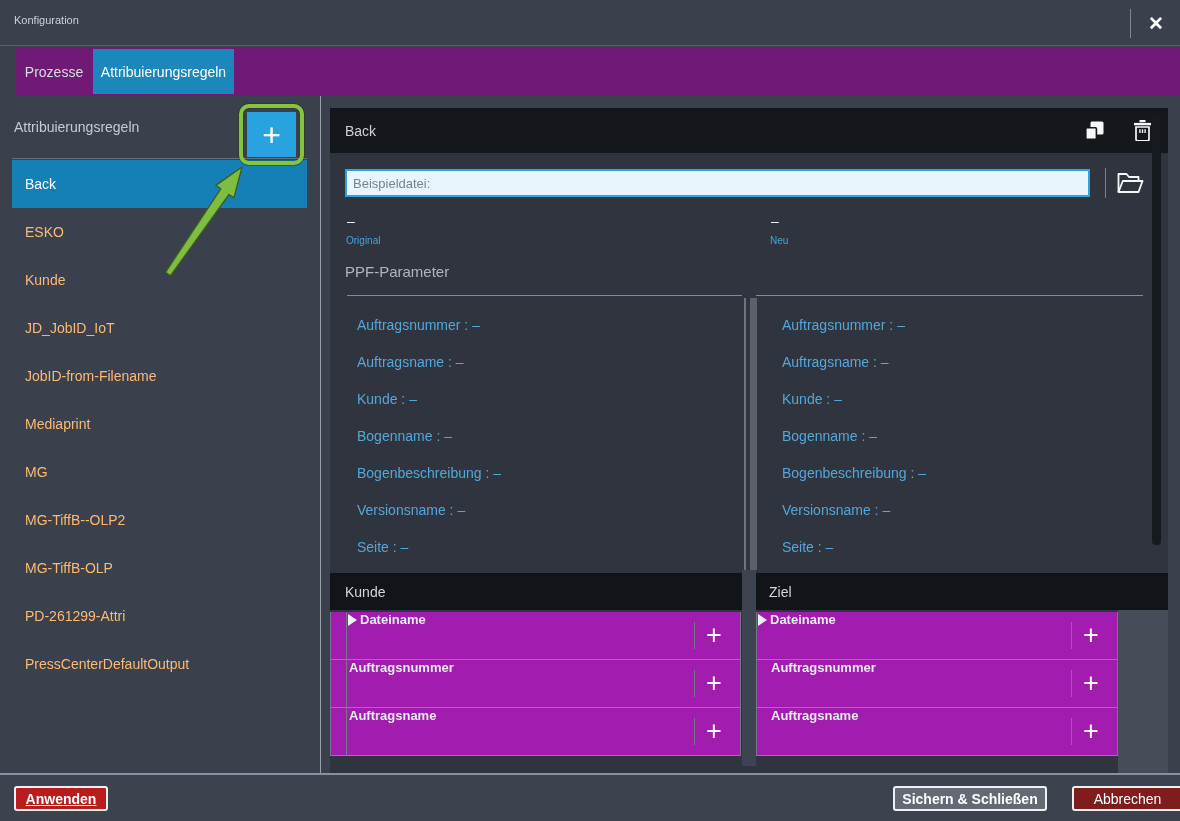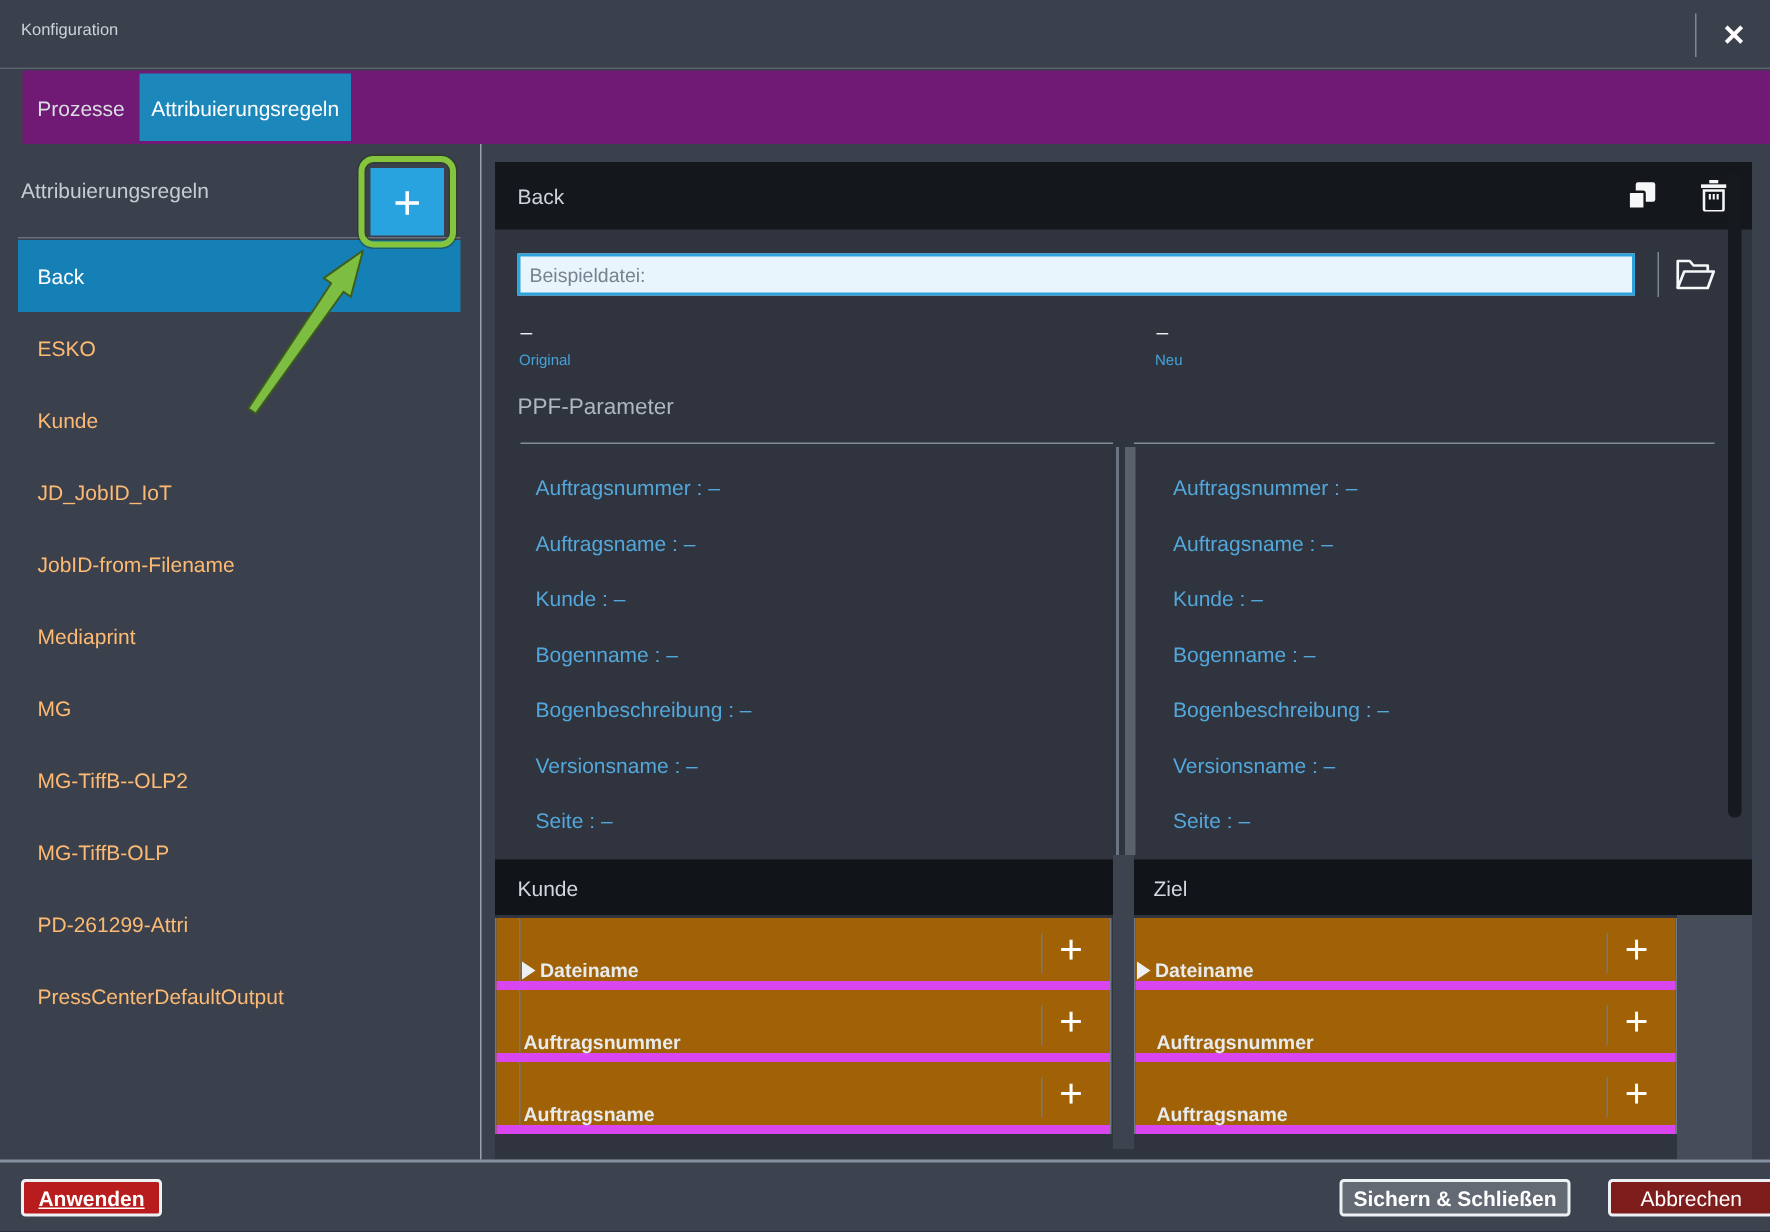--- a/index.html
+++ b/index.html
@@ -59,22 +59,22 @@
   .ppf-col { position:absolute; top:198px; width:380px; }
   .ppf-col-left { left:27px; } .ppf-col-right { left:452px; }
   .ppf-field { height:37px; display:flex; align-items:center; font-size:14px; color:#54a7da; white-space:pre; }
   .sec-header { position:absolute; top:465px; height:37px; background:#111419;
     display:flex; align-items:center; font-size:14px; color:#d3d8de; }
   .source-header { left:0; width:412px; padding-left:15px; }
   .target-header { left:426px; width:412px; padding-left:13px; }
   .rows { position:absolute; top:504px; border-left:1px solid #6f7987; border-right:1px solid #6f7987; }
   .source-rows { left:0; width:411px; }
   .target-rows { left:426px; width:362px; }
-  .map-row { position:relative; height:48px; background:#a16207; border-bottom:6px solid #d946ef;
-    display:flex; align-items:flex-end; cursor:default; }
+  .map-row { position:relative; height:48px; background:#a21caf; border-bottom:1px solid #d946ef;
+    display:flex; align-items:flex-start; cursor:default; }
   .source-rows .row-inset { position:absolute; left:15px; top:0; width:1px; height:100%; background:#6f7987; }
   .expander { width:0; height:0; border-left:9px solid #eef1f4;
     border-top:6px solid transparent; border-bottom:6px solid transparent; margin-right:3px; }
   .source-rows .lead { padding-left:17px; } .target-rows .lead { padding-left:1px; }
   .source-rows .noicon { padding-left:18px; } .target-rows .noicon { padding-left:14px; }
   .row-label { font-size:13px; font-weight:bold; color:#e8ebee; display:flex; align-items:center; }
   .row-sep { position:absolute; right:45px; top:10px; width:1px; height:27px; background:#6f7987; }
   .row-add { position:absolute; right:10px; top:0; width:32px; height:100%;
     display:flex; align-items:center; justify-content:center;
     color:#fff; font-size:27px; font-weight:300; line-height:1; cursor:pointer; }

